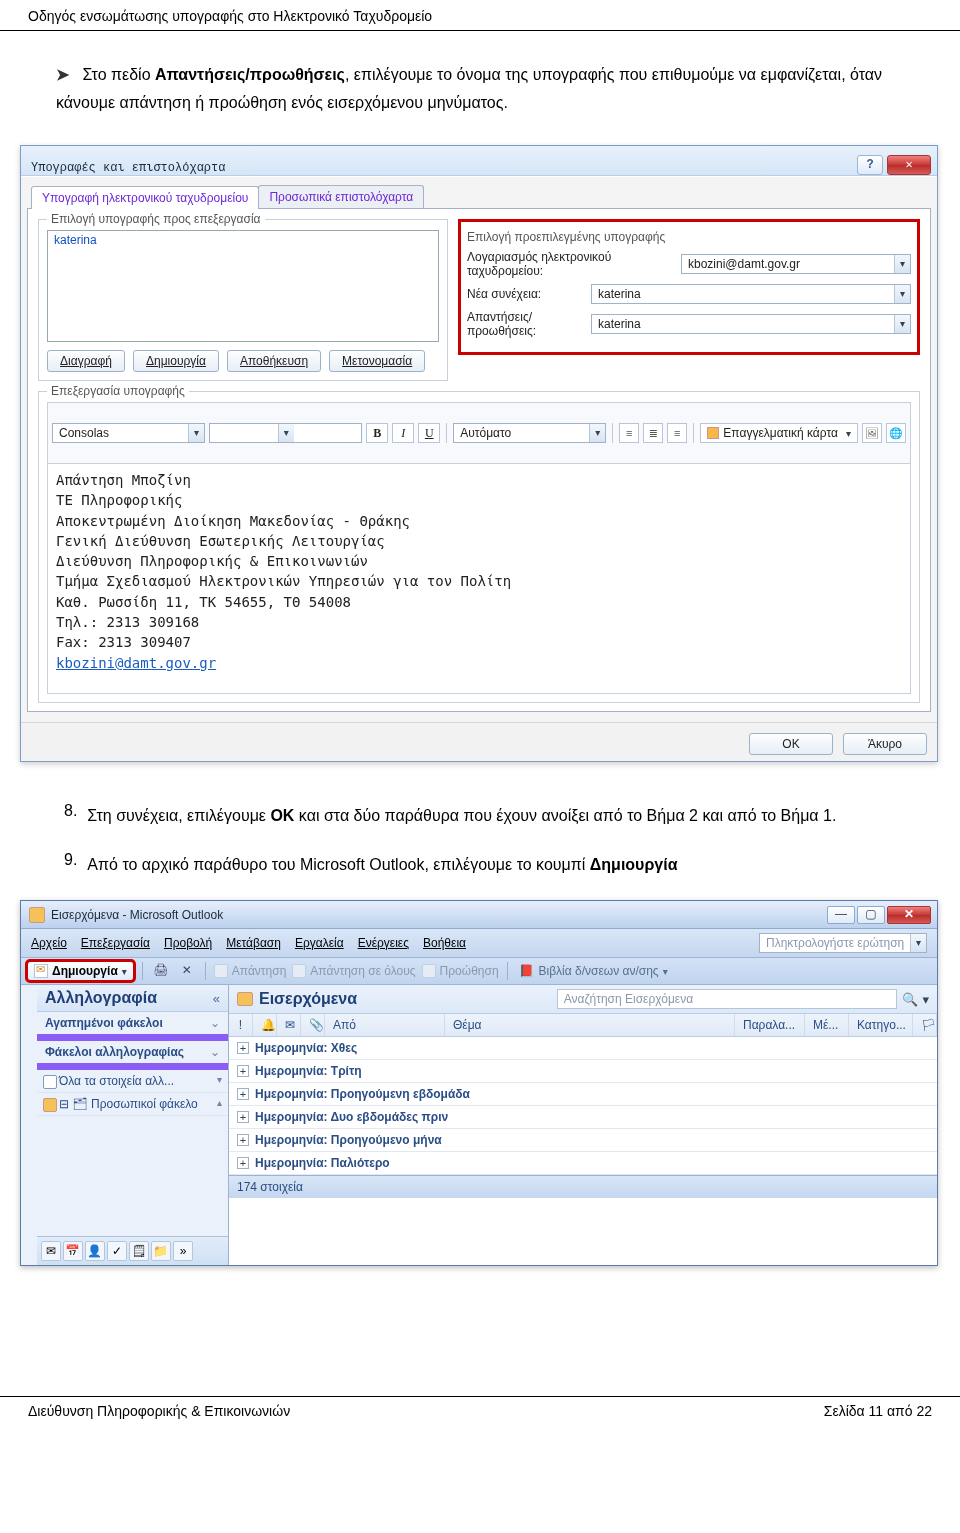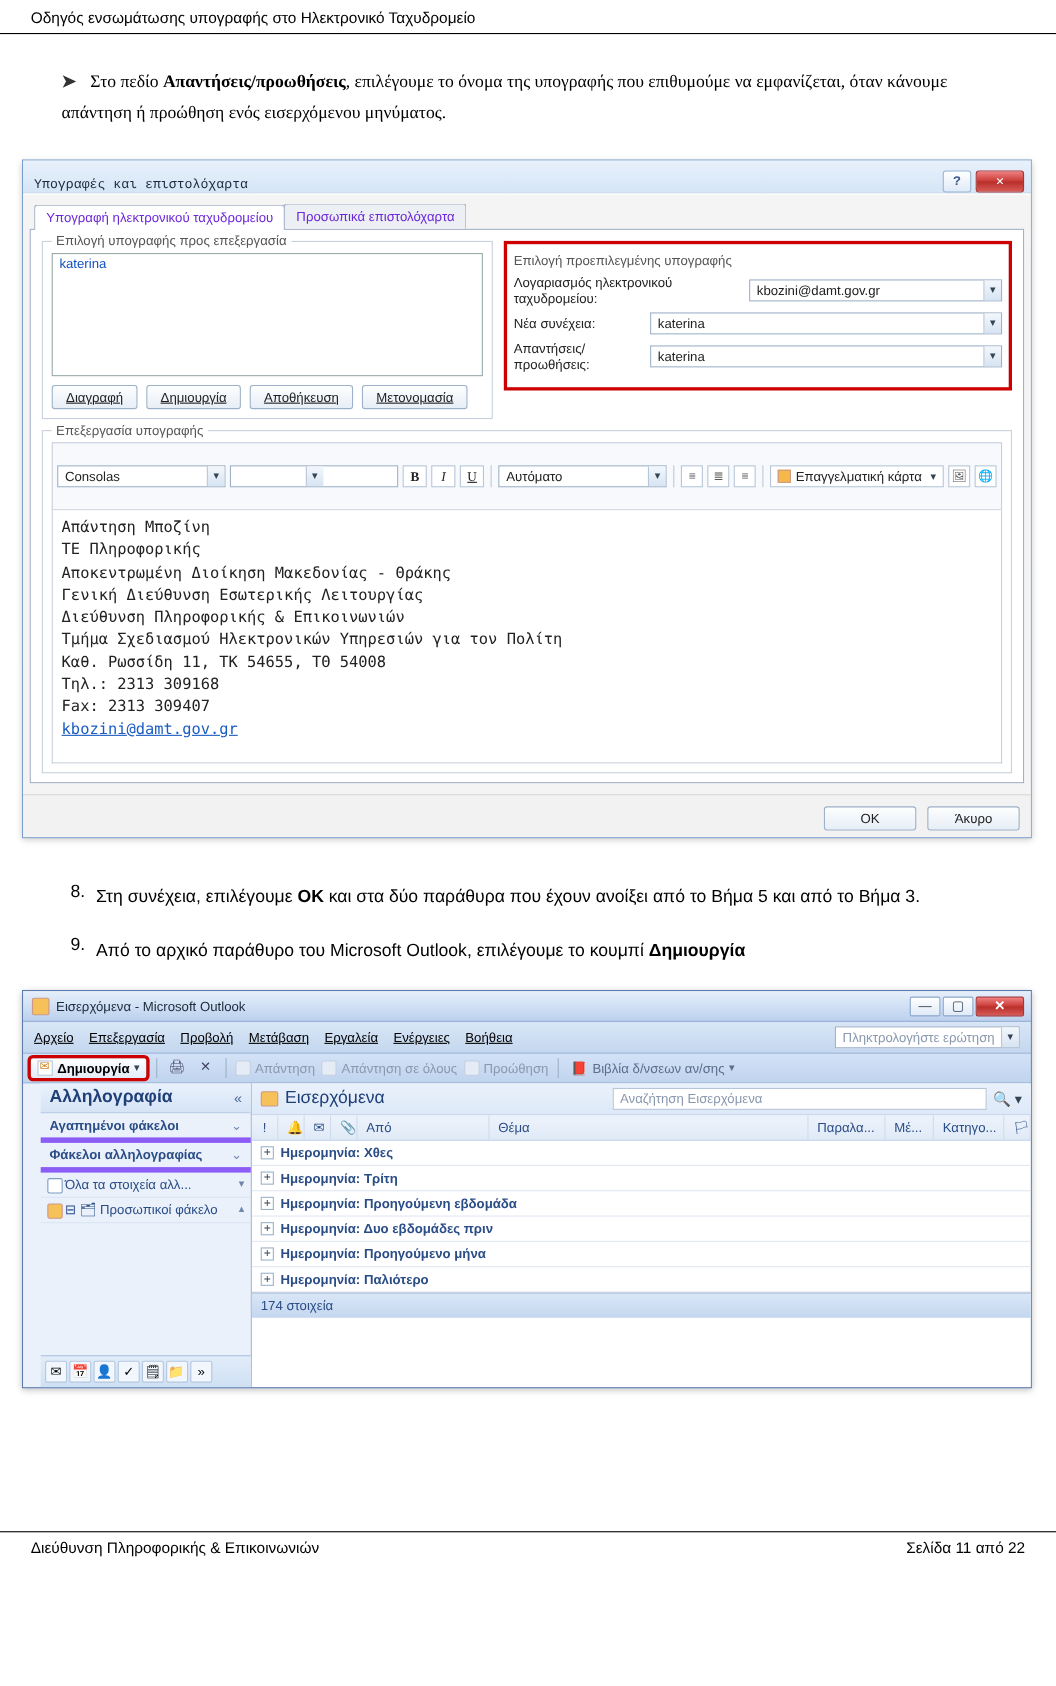--- a/index.html
+++ b/index.html
@@ -12,21 +12,21 @@
   }
   .page-header {
     font-size: 14px;
     padding: 8px 28px 6px;
     border-bottom: 1px solid #000;
   }
   .content {
     padding: 30px 56px 20px 56px;
   }
   .para {
-    font-family: Liberation Serif, serif;
+    font-family: Liberation Sans, sans-serif;
     font-size: 16px;
     line-height: 1.75;
     margin: 0 0 28px 0;
   }
   .chev {
     display: inline-block;
     width: 16px;
     color: #333;
     font-weight: bold;
     vertical-align: top;
@@ -220,21 +220,21 @@
     display:flex; flex-direction:column;padding-left:16px;
   }
   .nav-head {
     display:flex; align-items:center; justify-content:space-between;
     padding:4px 8px; font-weight:bold; color:#1f3f77;
     background:linear-gradient(#e9f1fc,#d6e4f6); border-bottom:1px solid #b9cce5;
     font-size:16px;
   }
   .nav-head .coll { font-weight:normal; color:#4a6a9a; font-size:13px;}
   .nav-sec {
-    padding:4px 8px; border-bottom:5px solid #8b5cf6; color:#2a4d86;
+    padding:4px 8px; border-bottom:7px solid #8b5cf6; color:#2a4d86;
     display:flex; justify-content:space-between; font-weight:bold;
   }
   .nav-sec .chevr { color:#6f87aa; font-weight:normal; }
   .nav-item {
     padding:4px 6px 4px 22px; border-bottom:1px solid #dbe6f4;
     color:#2a4d86; white-space:nowrap; overflow:hidden; text-overflow:ellipsis;
     position:relative;
   }
   .nav-item::before{
     content:""; position:absolute; left:6px; top:5px; width:12px;height:12px;
@@ -252,21 +252,21 @@
     background:#f2f7fd; text-align:center; line-height:18px; font-size:12px;
   }
   .list-pane { flex:1; background:#fff; display:flex; flex-direction:column; }
   .list-head {
     display:flex; align-items:center; padding:4px 8px;
     background:linear-gradient(#eaf1fb,#dde9f8); border-bottom:1px solid #b9cce5;
   }
   .list-head .folder-icn{
     width:16px;height:14px;background:#f7c15a;border:1px solid #c98;border-radius:2px;margin-right:6px;
   }
-  .list-head .name { font-weight:normal; color:#1f3f77; font-size:16px; }
+  .list-head .name { font-weight:bold; color:#1f3f77; font-size:16px; }
   .list-head .search {
     margin-left:auto; width:340px;
   }
   .list-head .search .combo { border-color:#b6c6d9; }
   .list-head .mag { margin-left:6px; color:#345; font-size:13px;}
   .col-headers {
     display:flex; align-items:center; gap:0; background:linear-gradient(#edf3fb,#e0eaf7);
     border-bottom:1px solid #b9cce5; font-size:12px; color:#2a4d86;
   }
   .col-headers .c { padding:4px 8px; border-right:1px solid #cfdcee; }
@@ -414,21 +414,21 @@
     </div>
     <div class="dialog-footer">
       <div class="wbtn">OK</div>
       <div class="wbtn">Άκυρο</div>
     </div>
   </div>
 
   <div class="num-item">
     <div class="n">8.</div>
     <div class="t">
-      <span>Στη συνέχεια, επιλέγουμε </span><span class="bold">ΟΚ</span><span> και στα δύο παράθυρα που έχουν ανοίξει από το Βήμα 5 και από το Βήμα 3.</span>
+      <span>Στη συνέχεια, επιλέγουμε </span><span class="bold">ΟΚ</span><span> και στα δύο παράθυρα που έχουν ανοίξει από το Βήμα 2 και από το Βήμα 1.</span>
     </div>
   </div>
 
   <div class="num-item">
     <div class="n">9.</div>
     <div class="t">
       <span>Από το αρχικό παράθυρο του Microsoft Outlook, επιλέγουμε το κουμπί </span><span class="bold">Δημιουργία</span>
     </div>
   </div>
 

